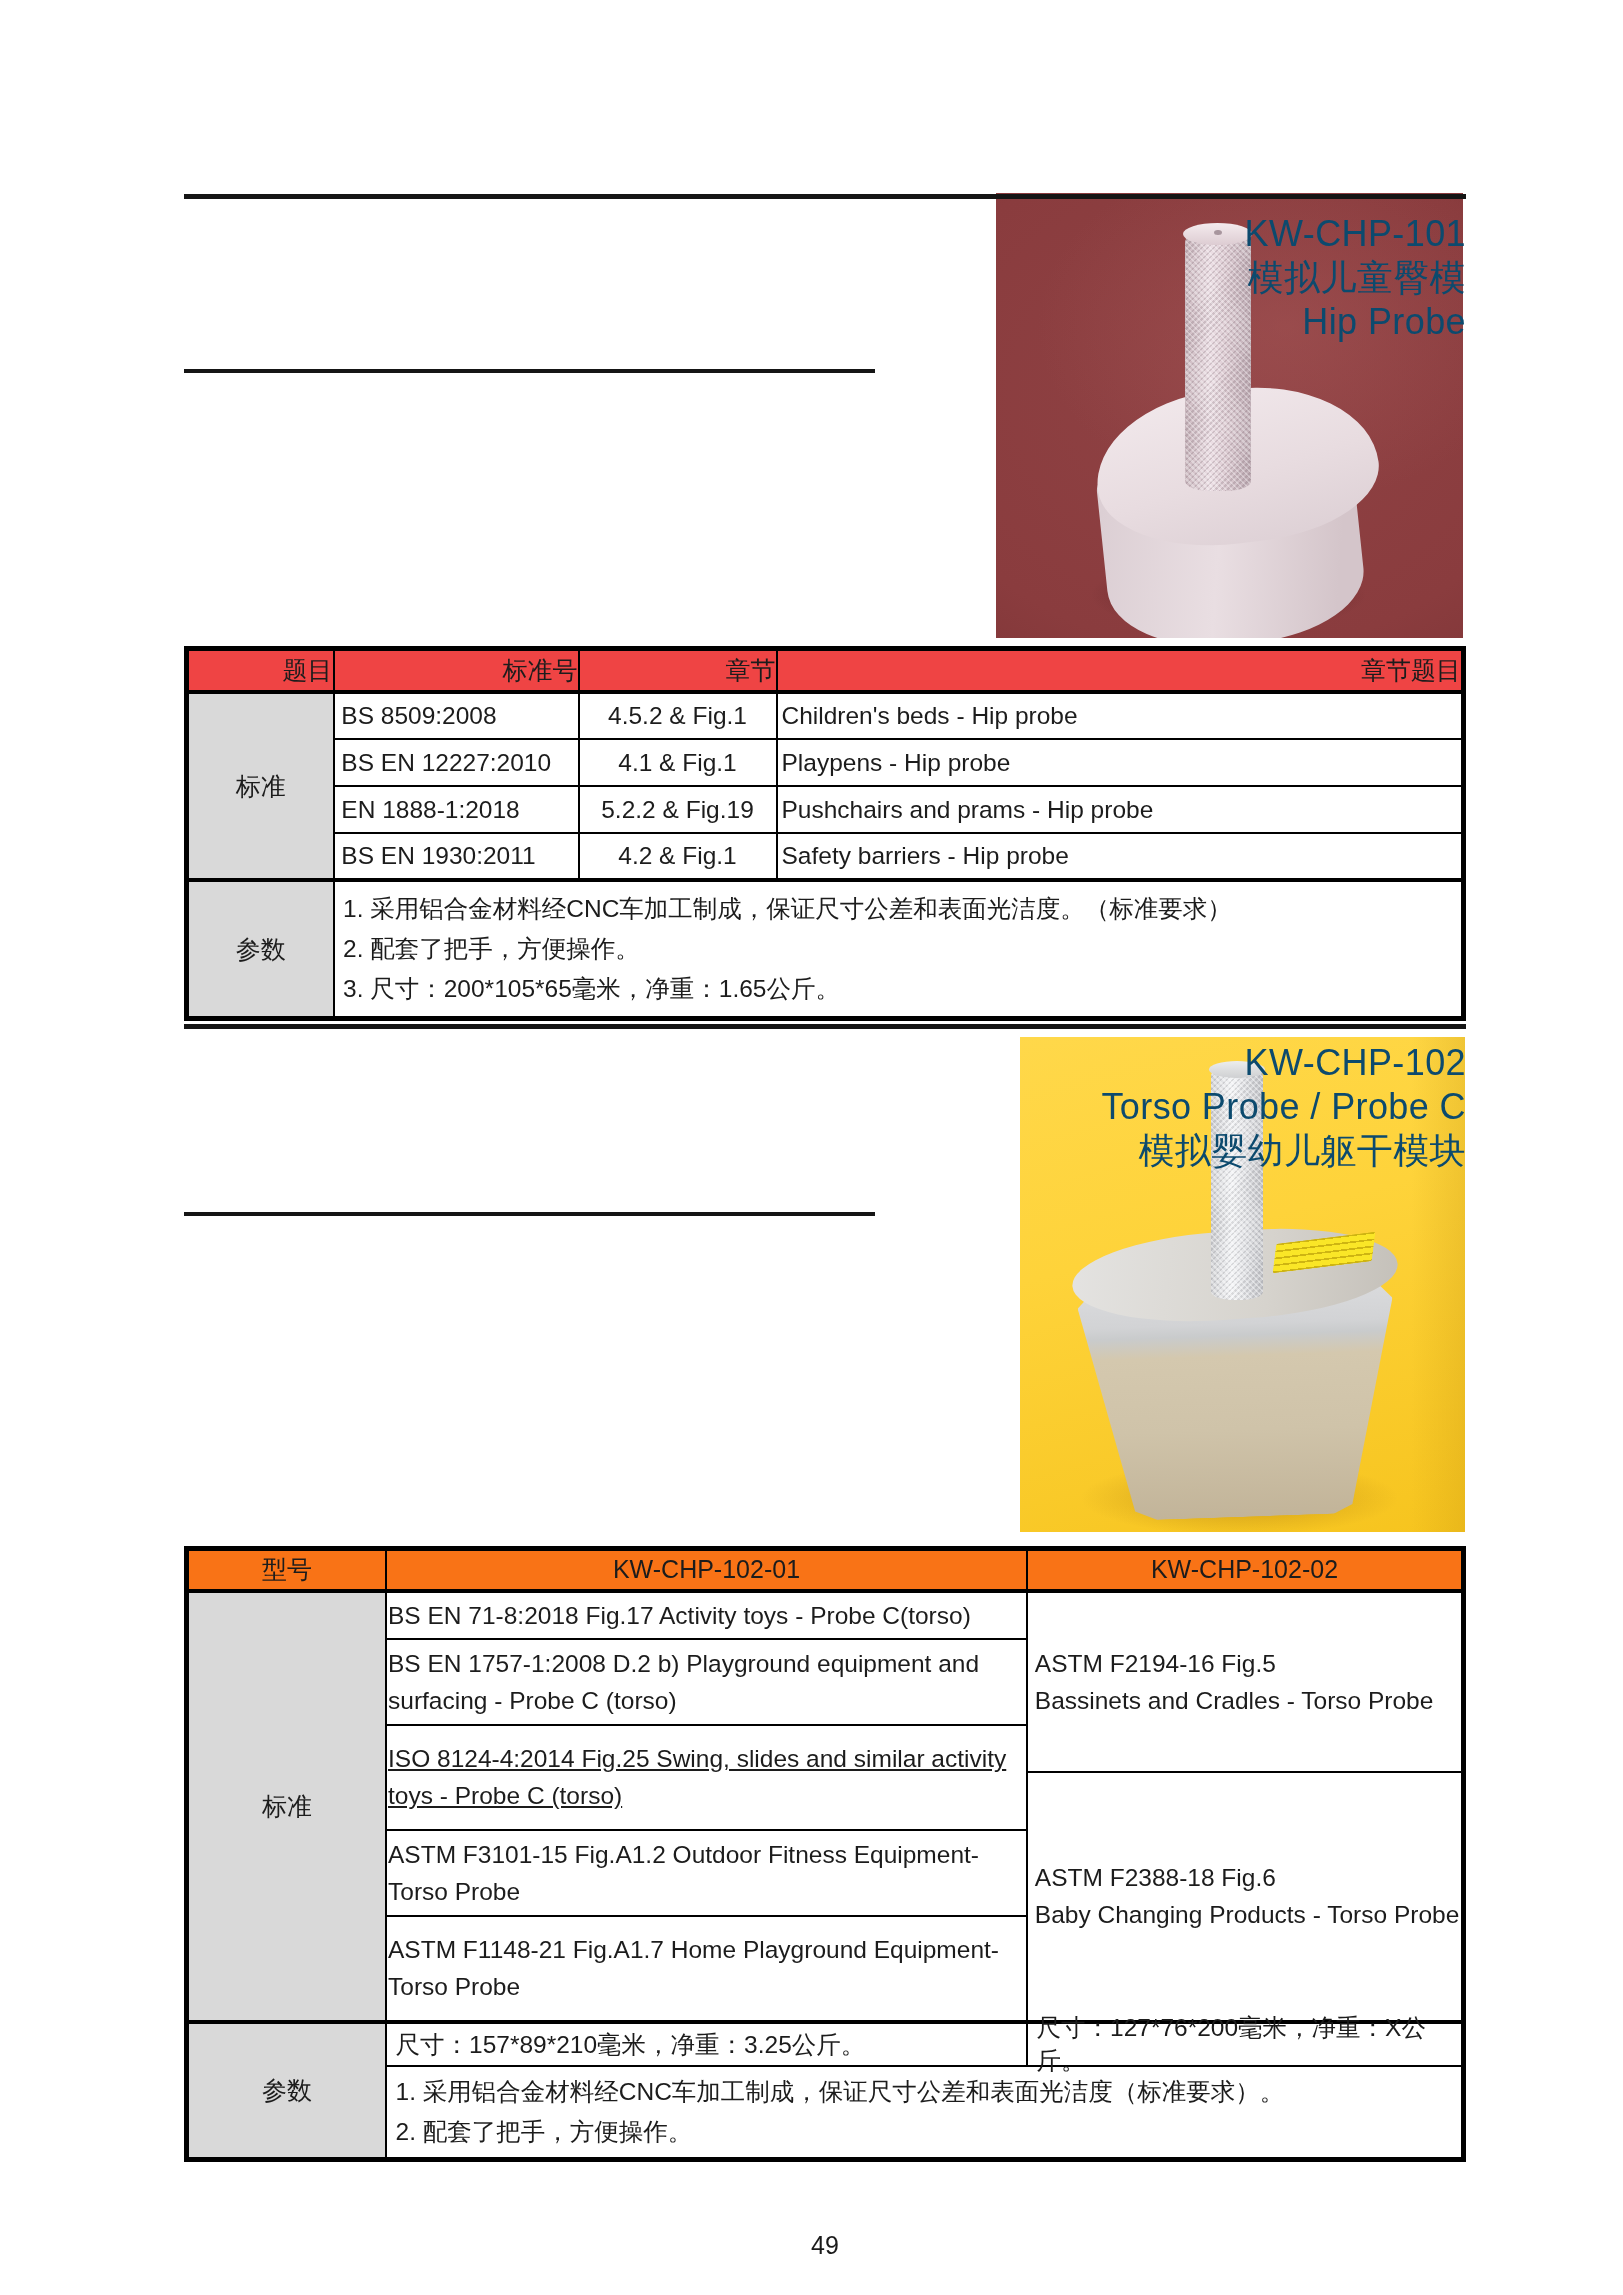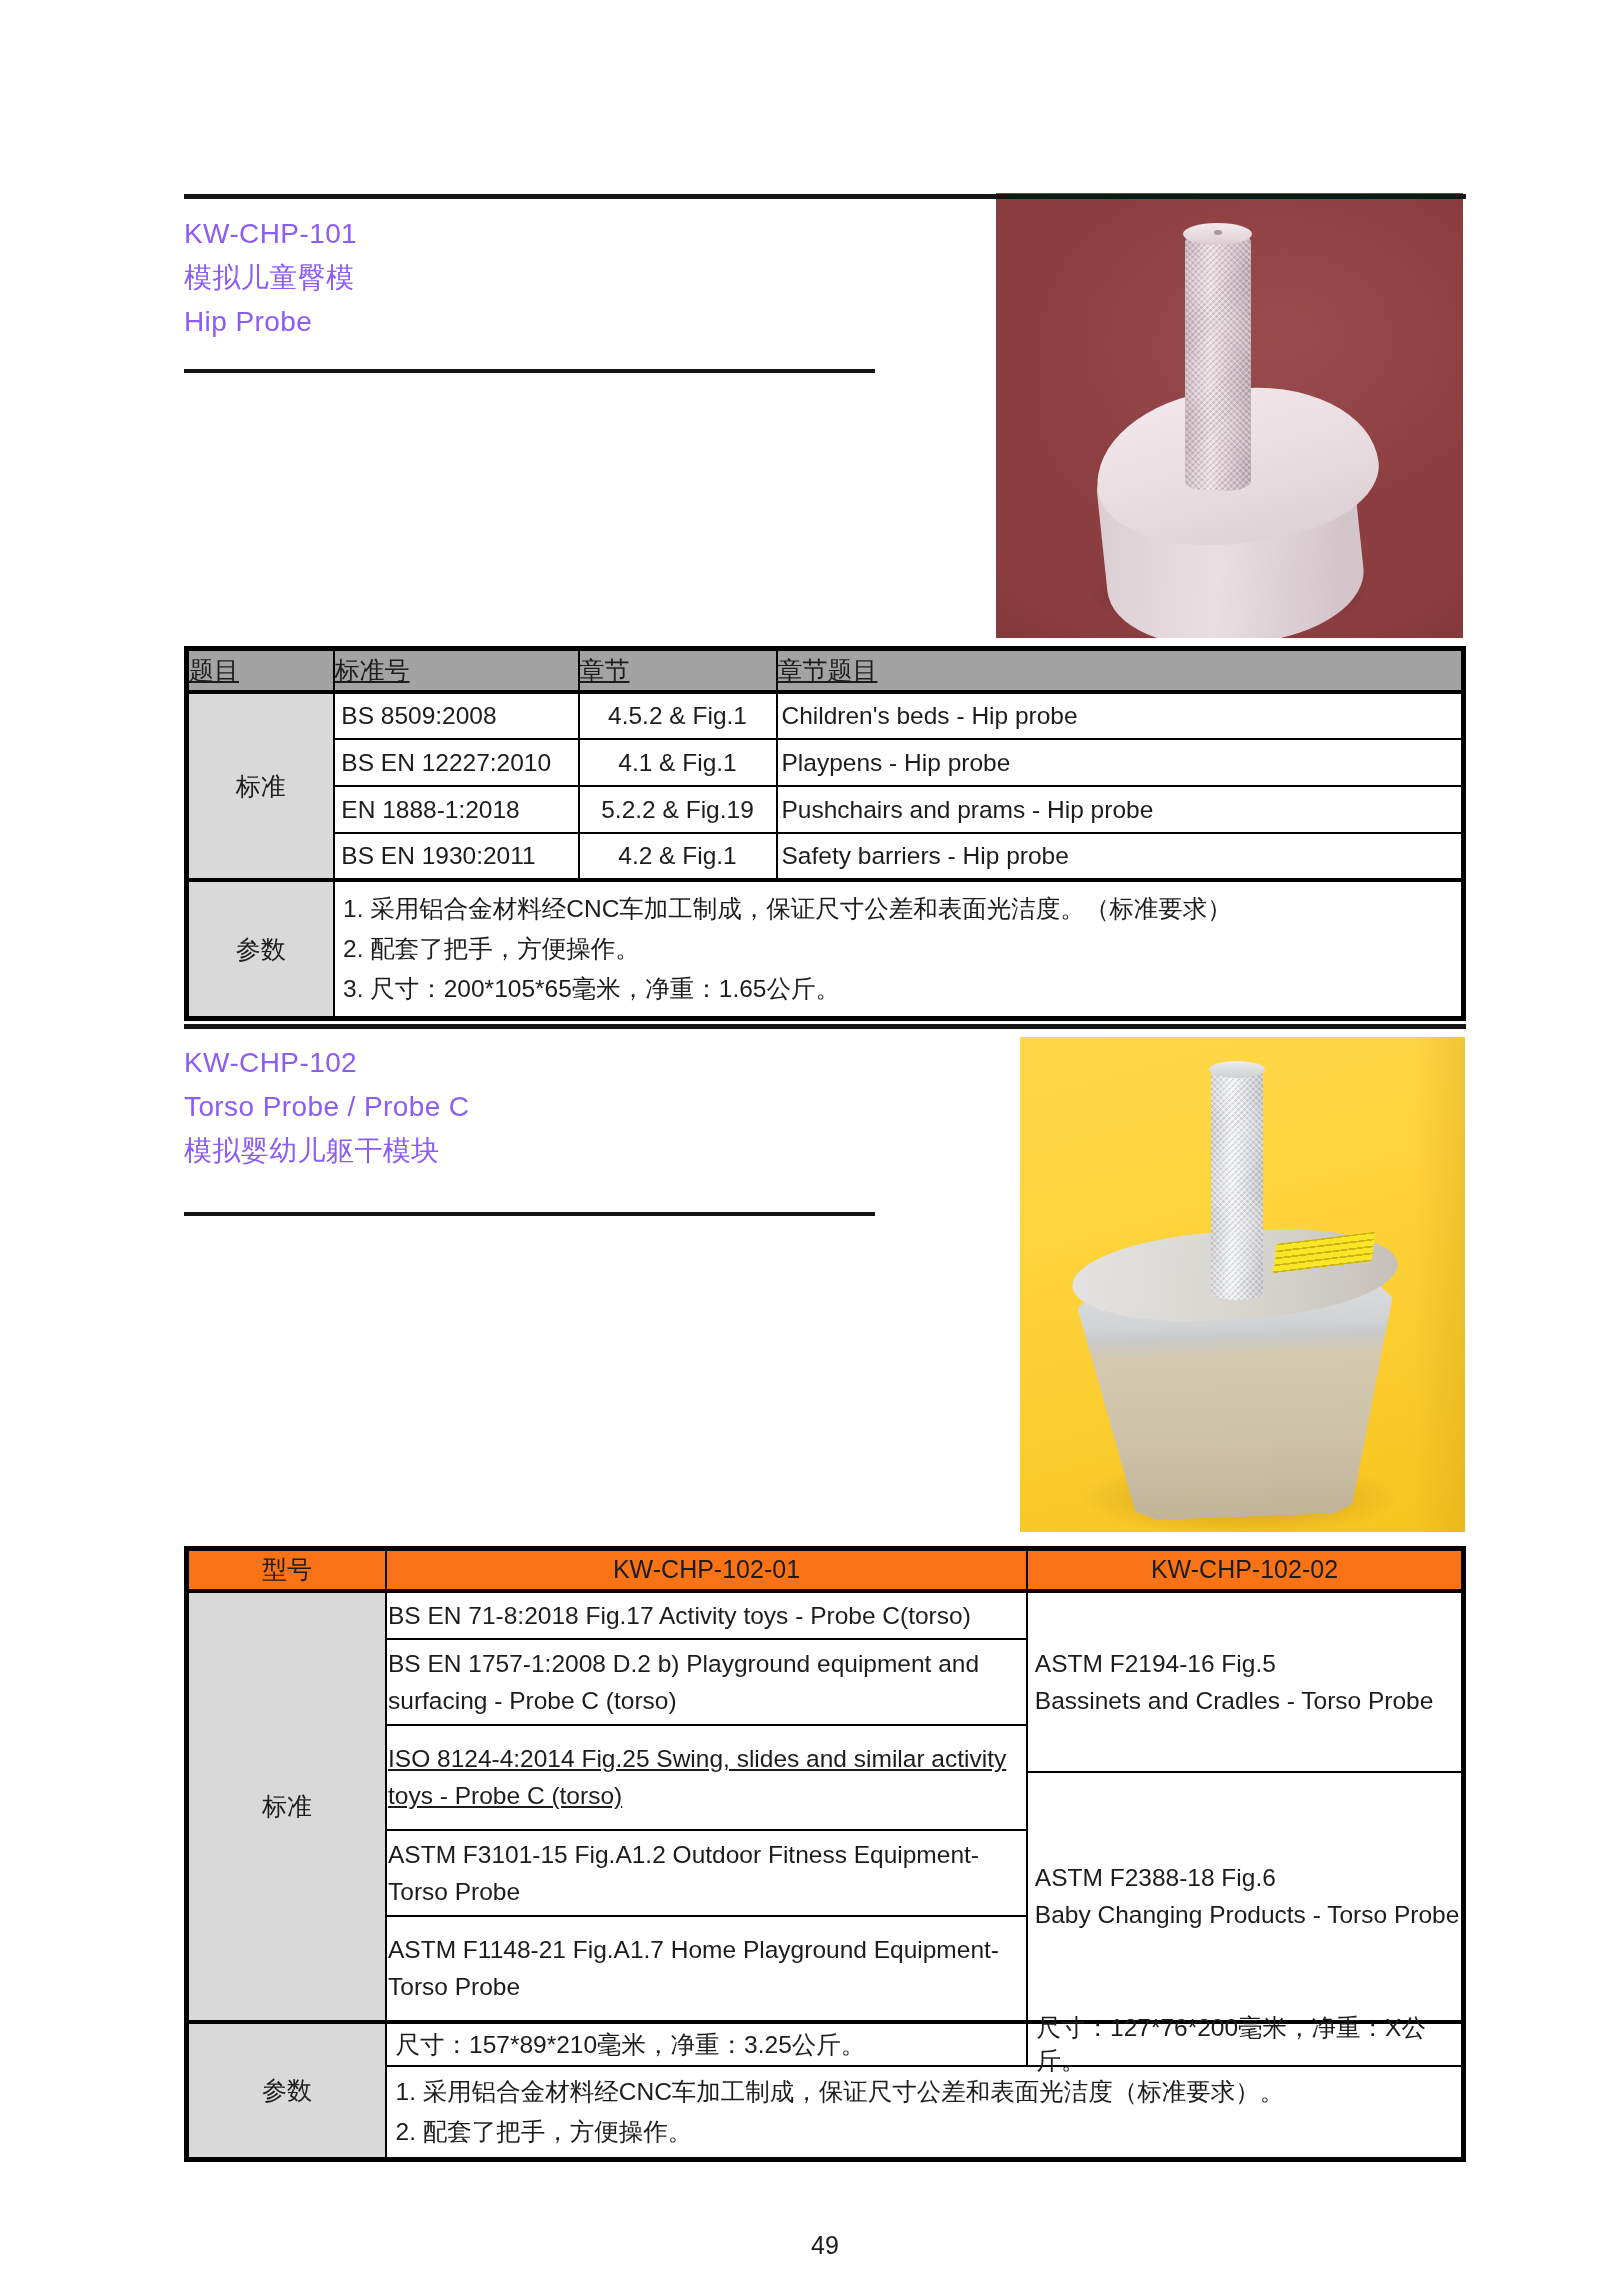--- a/index.html
+++ b/index.html
@@ -14,33 +14,33 @@
   }
   .content { position:absolute; left:184px; top:0; width:1282px; }
 
   
   .rule-full { width:1282px; height:5px; background:#151515; }
   .rule-section { width:1282px; height:4.2px; background:#151515; }
   .head-underline { width:691px; height:4.2px; background:#151515; }
 
   
   .sec-head { padding-top:12.7px; }
-  .sec-head div { font-size:28px; line-height:44px; font-weight:300; color:#8b5cf6; letter-spacing:0.4px; }
+  .sec-head div { font-size:36px; line-height:44px; font-weight:300; color:#0c4a6e; letter-spacing:0.4px;text-align:right; }
   .mt30 { margin-top:25px; }
   .mt46 { margin-top:39px; }
 
   
   table.t1 {
     border-collapse:collapse; table-layout:fixed;
     width:1282px; margin-top:273px;
     font-size:24.5px; color:#1c1c1c;
   }
   table.t1 td { border:2.5px solid #000; vertical-align:middle; font-weight:300; }
   table.t1 { border:5px solid #000; }
-  table.t1 tr.hdr td { height:44px; background:#a3a3a3; text-align:left; font-size:25px; border-bottom-width:4.2px;text-decoration:underline; }
+  table.t1 tr.hdr td { height:44px; background:#ef4444; text-align:right; font-size:25px; border-bottom-width:4.2px; }
   table.t1 tr.body td { height:47px; }
   td.lbl { background:#d9d9d9; text-align:center; font-size:25px; }
   td.std { padding-left:6.8px; }
   td.clause { text-align:center; }
   td.ctitle { padding-left:4px; }
   tr.paramsrow td { border-top-width:4.2px; }
   .params-cell { padding:6.8px 0 6.8px 8.5px; }
   .params-cell div { line-height:40px; font-size:24.5px; }
 
   

